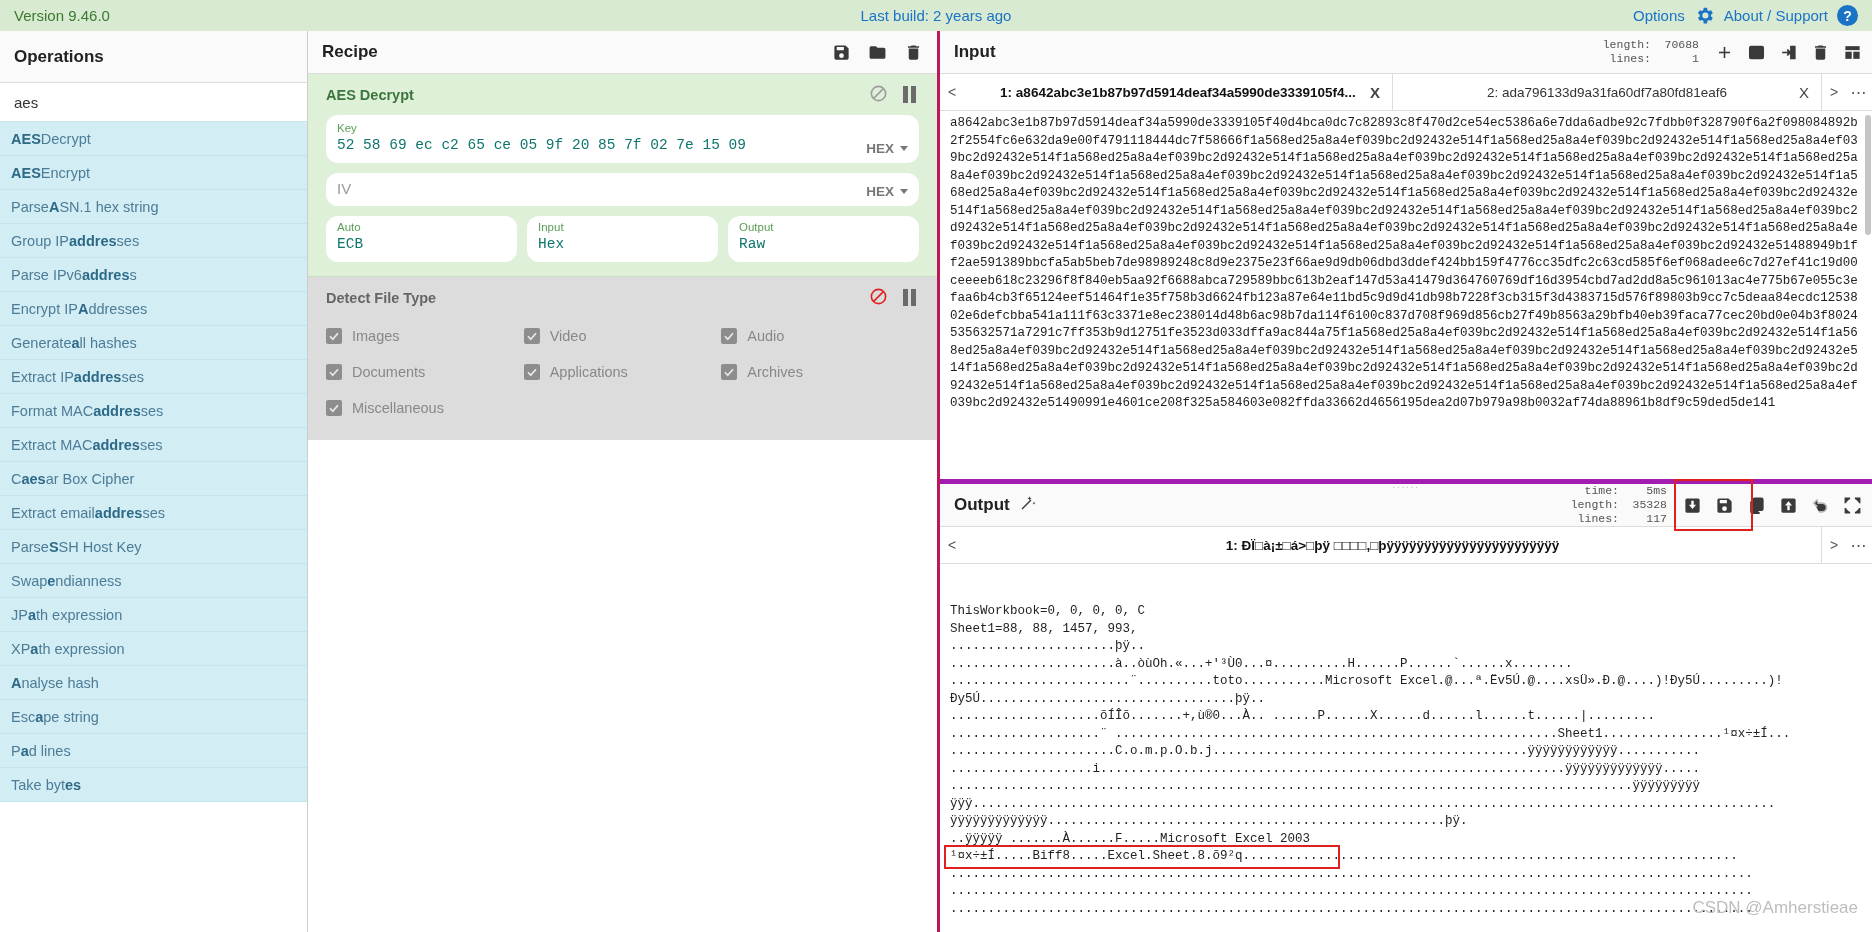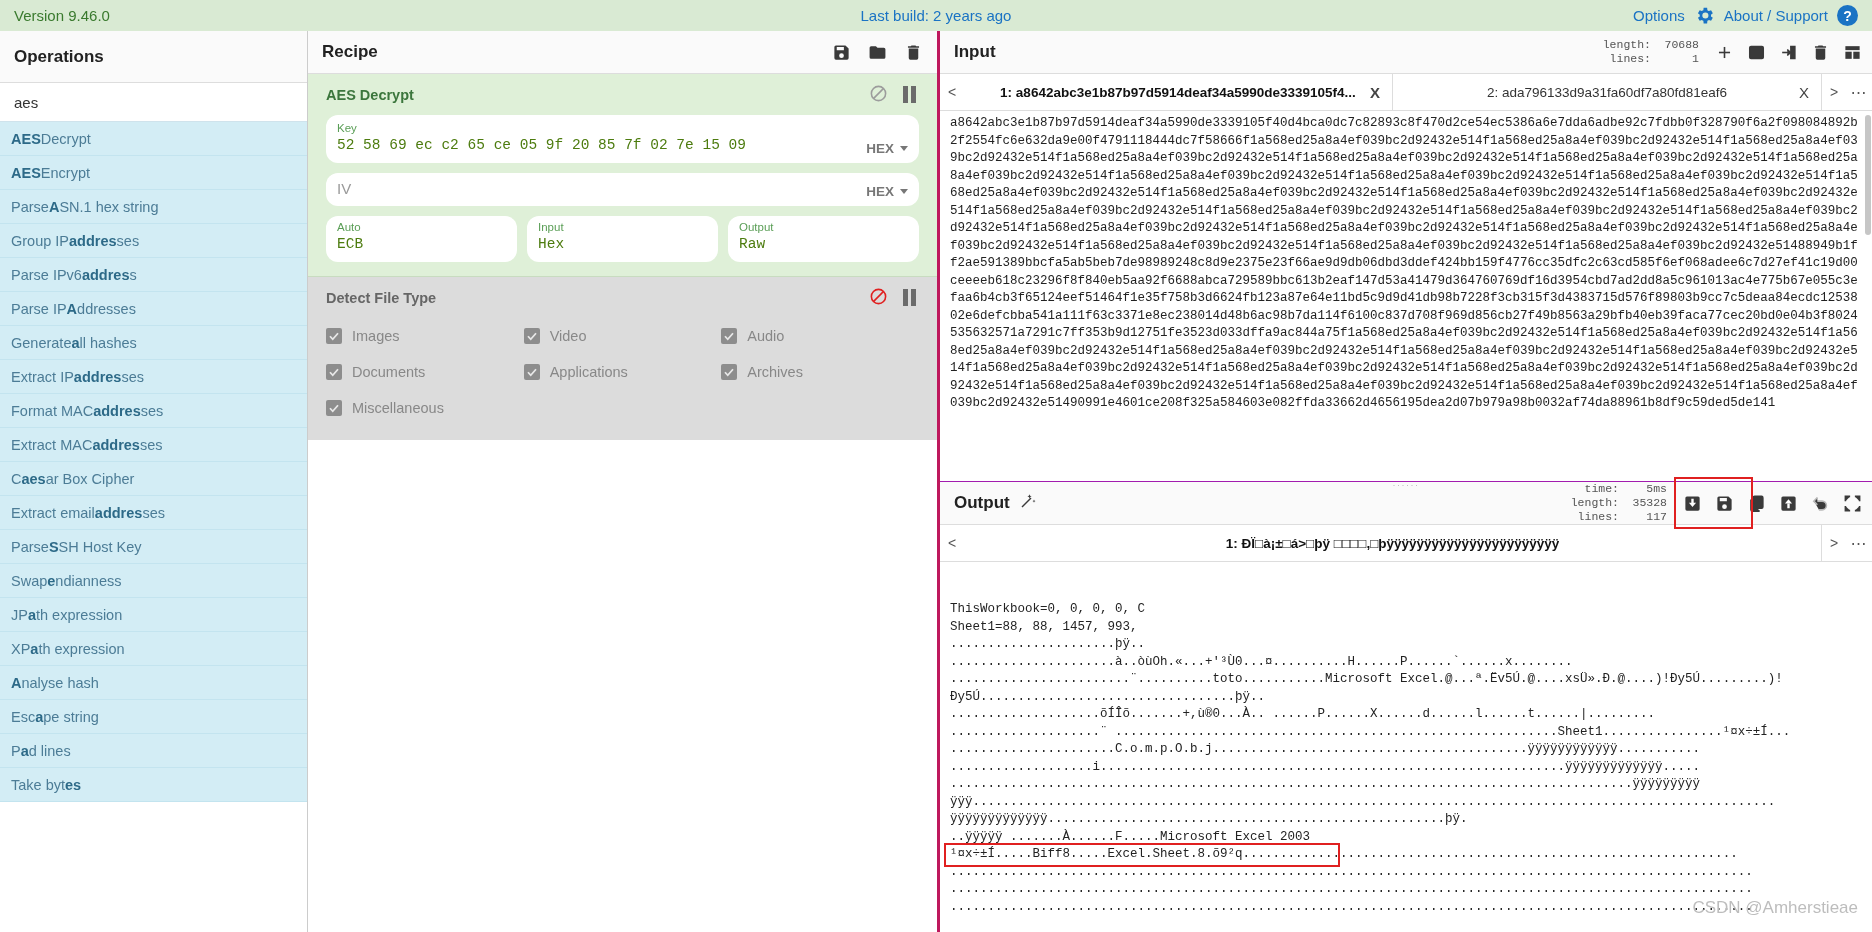--- a/index.html
+++ b/index.html
@@ -90,21 +90,21 @@
   .pause-ic i { display: block; width: 5px; height: 17px; background: #6b6b6b; }
 
   .field {
     background: #fff; border-radius: 12px; margin-bottom: 10px;
     padding: 5px 11px 7px 11px; position: relative; display: flex; align-items: flex-end;
   }
   .field .fcol { flex: 1; min-width: 0; }
   .field-label { font-size: 11.5px; color: #5a9e56; line-height: 13px; }
   .field-value {
     font-family: "Liberation Mono", monospace; font-size: 14.5px;
-    color: #4d7c0f; line-height: 21px; white-space: nowrap; overflow: hidden;
+    color: #0f766e; line-height: 21px; white-space: nowrap; overflow: hidden;
   }
   .field-placeholder { font-size: 15px; color: #9a9a9a; line-height: 21px; }
   .unit-drop {
     font-size: 13.5px; color: #777; font-weight: bold;
     display: flex; align-items: center; gap: 6px;
     padding-left: 12px; cursor: pointer; white-space: nowrap;
   }
   .caret { width: 0; height: 0; border-left: 4.5px solid transparent; border-right: 4.5px solid transparent; border-top: 5px solid #777; }
 
   .field-row { display: flex; gap: 10px; }
@@ -168,21 +168,21 @@
   .tab-more { width: 26px; display: flex; align-items: center; justify-content: center; color: #555; cursor: pointer; font-size: 16px; letter-spacing: 1px; }
 
   .io-body {
     flex: 1; overflow: hidden; position: relative;
     font-family: "Liberation Mono", monospace;
     font-size: 12.5px; line-height: 17.5px;
     color: #222; padding: 4px 8px 4px 10px;
     word-break: break-all; white-space: pre-wrap;
     background: #fff;
   }
-  #input-body { border-bottom: 1px solid #a21caf; }
+  #input-body { border-bottom: 5px solid #a21caf; }
   #output-body { white-space: pre; overflow: hidden; }
   #output-body .oline { height: 17.5px; overflow: hidden; }
 
   .hl-box { position: absolute; border: 2px solid #e02020; pointer-events: none; }
 
   .grip { position: absolute; left: 50%; transform: translateX(-50%); width: 40px; text-align: center; color: #b8b8b8; font-size: 9px; letter-spacing: 1.5px; }
 
   .watermark {
     position: absolute; right: 14px; bottom: 16px;
     font-size: 17px; color: #bdbdbd; font-family: "Liberation Sans", sans-serif;
@@ -233,21 +233,21 @@
           <span>Group IP </span>
           <b>addres</b>
           <span>ses</span>
         </div>
         <div class="op-item">
           <span>Parse IPv6 </span>
           <b>addres</b>
           <span>s</span>
         </div>
         <div class="op-item">
-          <span>Parse IP </span>
+          <span>Encrypt IP </span>
           <b>A</b>
           <span>ddresses</span>
         </div>
         <div class="op-item">
           <span>Generate </span>
           <b>a</b>
           <span>ll hashes</span>
         </div>
         <div class="op-item">
           <span>Extract IP </span>

